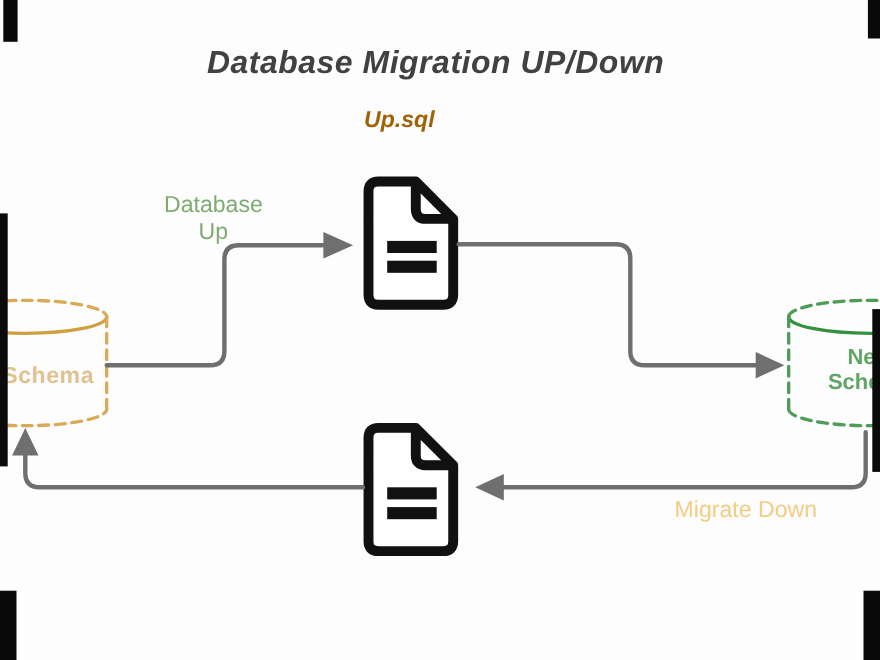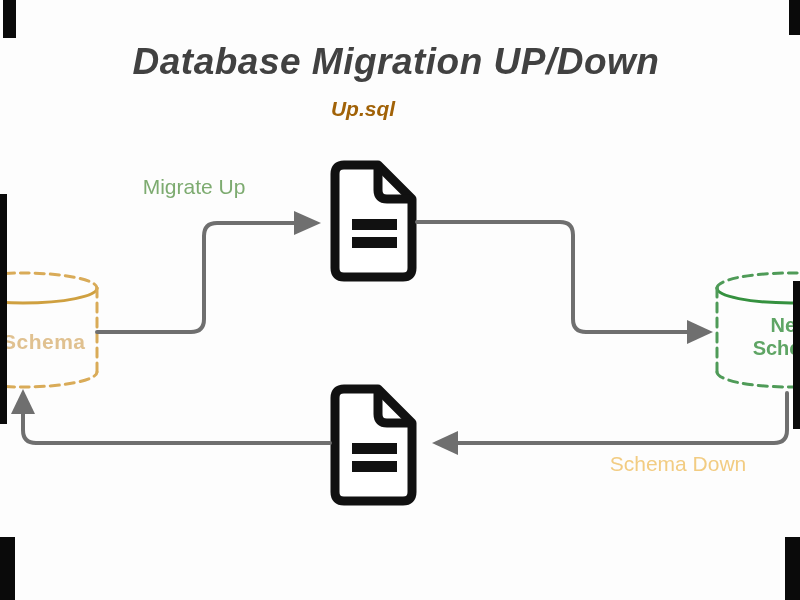--- a/index.html
+++ b/index.html
@@ -1,21 +1,21 @@
 <!DOCTYPE html>
 <html><head>
 <meta charset="utf-8">
 <style>
   html,body{margin:0;padding:0;background:#fff;}
   .stage{position:relative;width:800px;height:600px;overflow:hidden;
          background:#fdfdfd;font-family:"Liberation Sans",sans-serif;}
   .abs{position:absolute;}
 
   .title{left:0;right:8px;top:41px;text-align:center;
-         font-size:37px;font-weight:700;font-style:italic;color:#414141;letter-spacing:.5px;}
+         font-size:29px;font-weight:700;font-style:italic;color:#414141;letter-spacing:.5px;}
 
   .up-script{left:283px;top:97px;width:160px;text-align:center;
              font-size:21px;font-weight:700;font-style:italic;color:#a16207;}
   .up-action{left:139px;top:175px;width:110px;text-align:center;
              font-size:21px;font-weight:400;color:#7dab70;}
   .down-action{left:608px;top:452px;width:140px;text-align:center;
              font-size:21px;font-weight:400;color:#f2cc82;}
   .down-script{left:310px;top:538px;width:160px;text-align:center;
              font-size:21px;font-weight:700;font-style:italic;color:#eabf63;}
 
@@ -39,22 +39,22 @@
   .art-br{left:785px;top:537px;width:15px;height:63px;}
 </style>
 </head>
 <body>
 
 <div class="stage">
 
   <div class="abs title">Database Migration UP/Down</div>
 
   <div class="abs up-script">Up.sql</div>
-  <div class="abs up-action">Migrate Up</div>
-  <div class="abs down-action">Schema Down</div>
+  <div class="abs up-action">Database Up</div>
+  <div class="abs down-action">Migrate Down</div>
 
   <svg class="abs src-db" width="156" height="122" viewBox="0 0 156 122">
     <path d="M 4 20 A 74 15 0 0 1 152 20" fill="none" stroke="#d9ab58" stroke-width="3" stroke-dasharray="9 6" stroke-linecap="round"></path>
     <path d="M 4 20 A 74 15 0 0 0 152 20" fill="none" stroke="#cfa040" stroke-width="3" stroke-linecap="round"></path>
     <path d="M 4 20 V 104" fill="none" stroke="#d9ab58" stroke-width="3" stroke-dasharray="9 6" stroke-linecap="round"></path>
     <path d="M 152 20 V 104" fill="none" stroke="#d9ab58" stroke-width="3" stroke-dasharray="9 6" stroke-linecap="round"></path>
     <path d="M 4 104 A 74 15 0 0 0 152 104" fill="none" stroke="#d9ab58" stroke-width="3" stroke-dasharray="9 6" stroke-linecap="round"></path>
   </svg>
   <div class="abs src-db-label">Schema</div>
 

